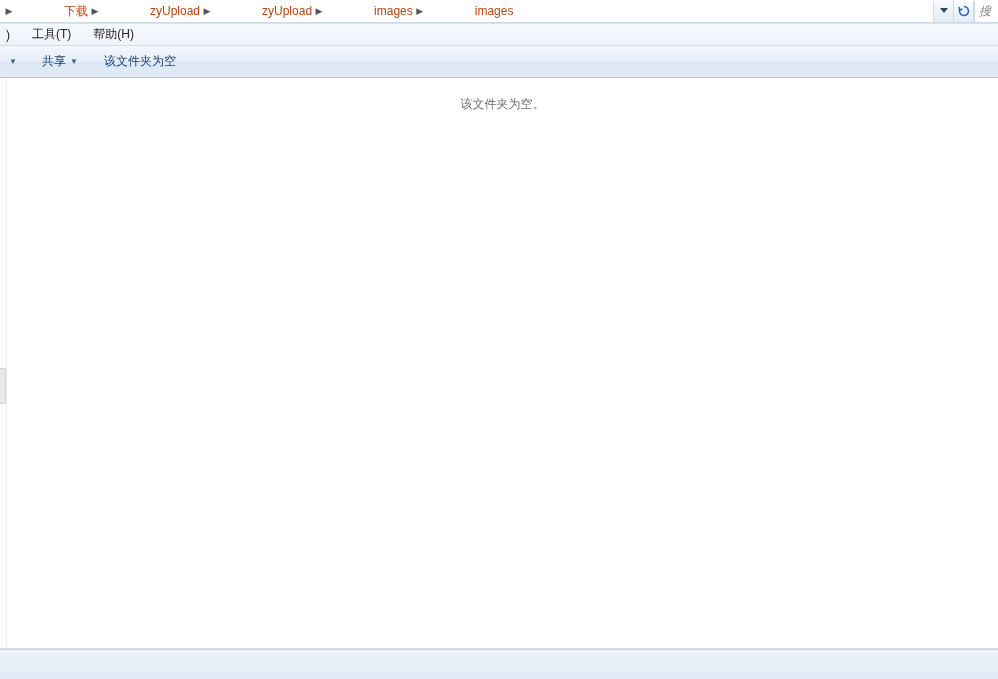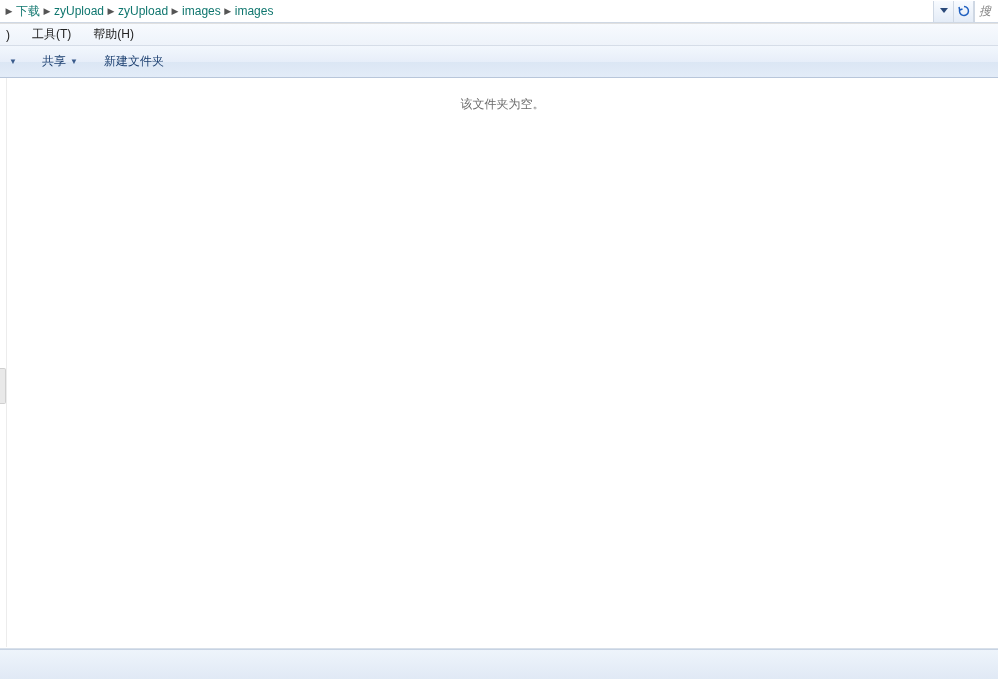--- a/index.html
+++ b/index.html
@@ -28,23 +28,24 @@
       height: 22px;
       padding-left: 4px;
       border: 1px solid #cfd8e4;
       border-top: none;
       border-left: none;
       background: #fff;
       white-space: nowrap;
       overflow: hidden;
     }
     .breadcrumb .crumb {
-      color: #0f766e;
+      color: #c2410c;
       padding: 0 2px;
       cursor: default;
+      margin-left: 48px;
     }
     .breadcrumb .sep {
       display: inline-flex;
       align-items: center;
       justify-content: center;
       width: 10px;
       height: 16px;
       color: #555;
       font-size: 9px;
       padding: 0 2px;
@@ -236,21 +237,21 @@
   <span class="menu-item">帮助(H)</span>
 </div>
 
 <div class="toolbar">
   <span class="locked-drop">▼</span>
   <span class="tool">
     <span>共享</span>
     <span class="drop">▼</span>
   </span>
   <span class="tool">
-    <span>新建文件夹</span>
+    <span>该文件夹为空</span>
   </span>
 </div>
 
 <div class="right-edge"></div>
 
 <div class="content-wrap">
   <div class="left-gutter">
     <div class="slab"></div>
   </div>
   <div class="folder-pane">

